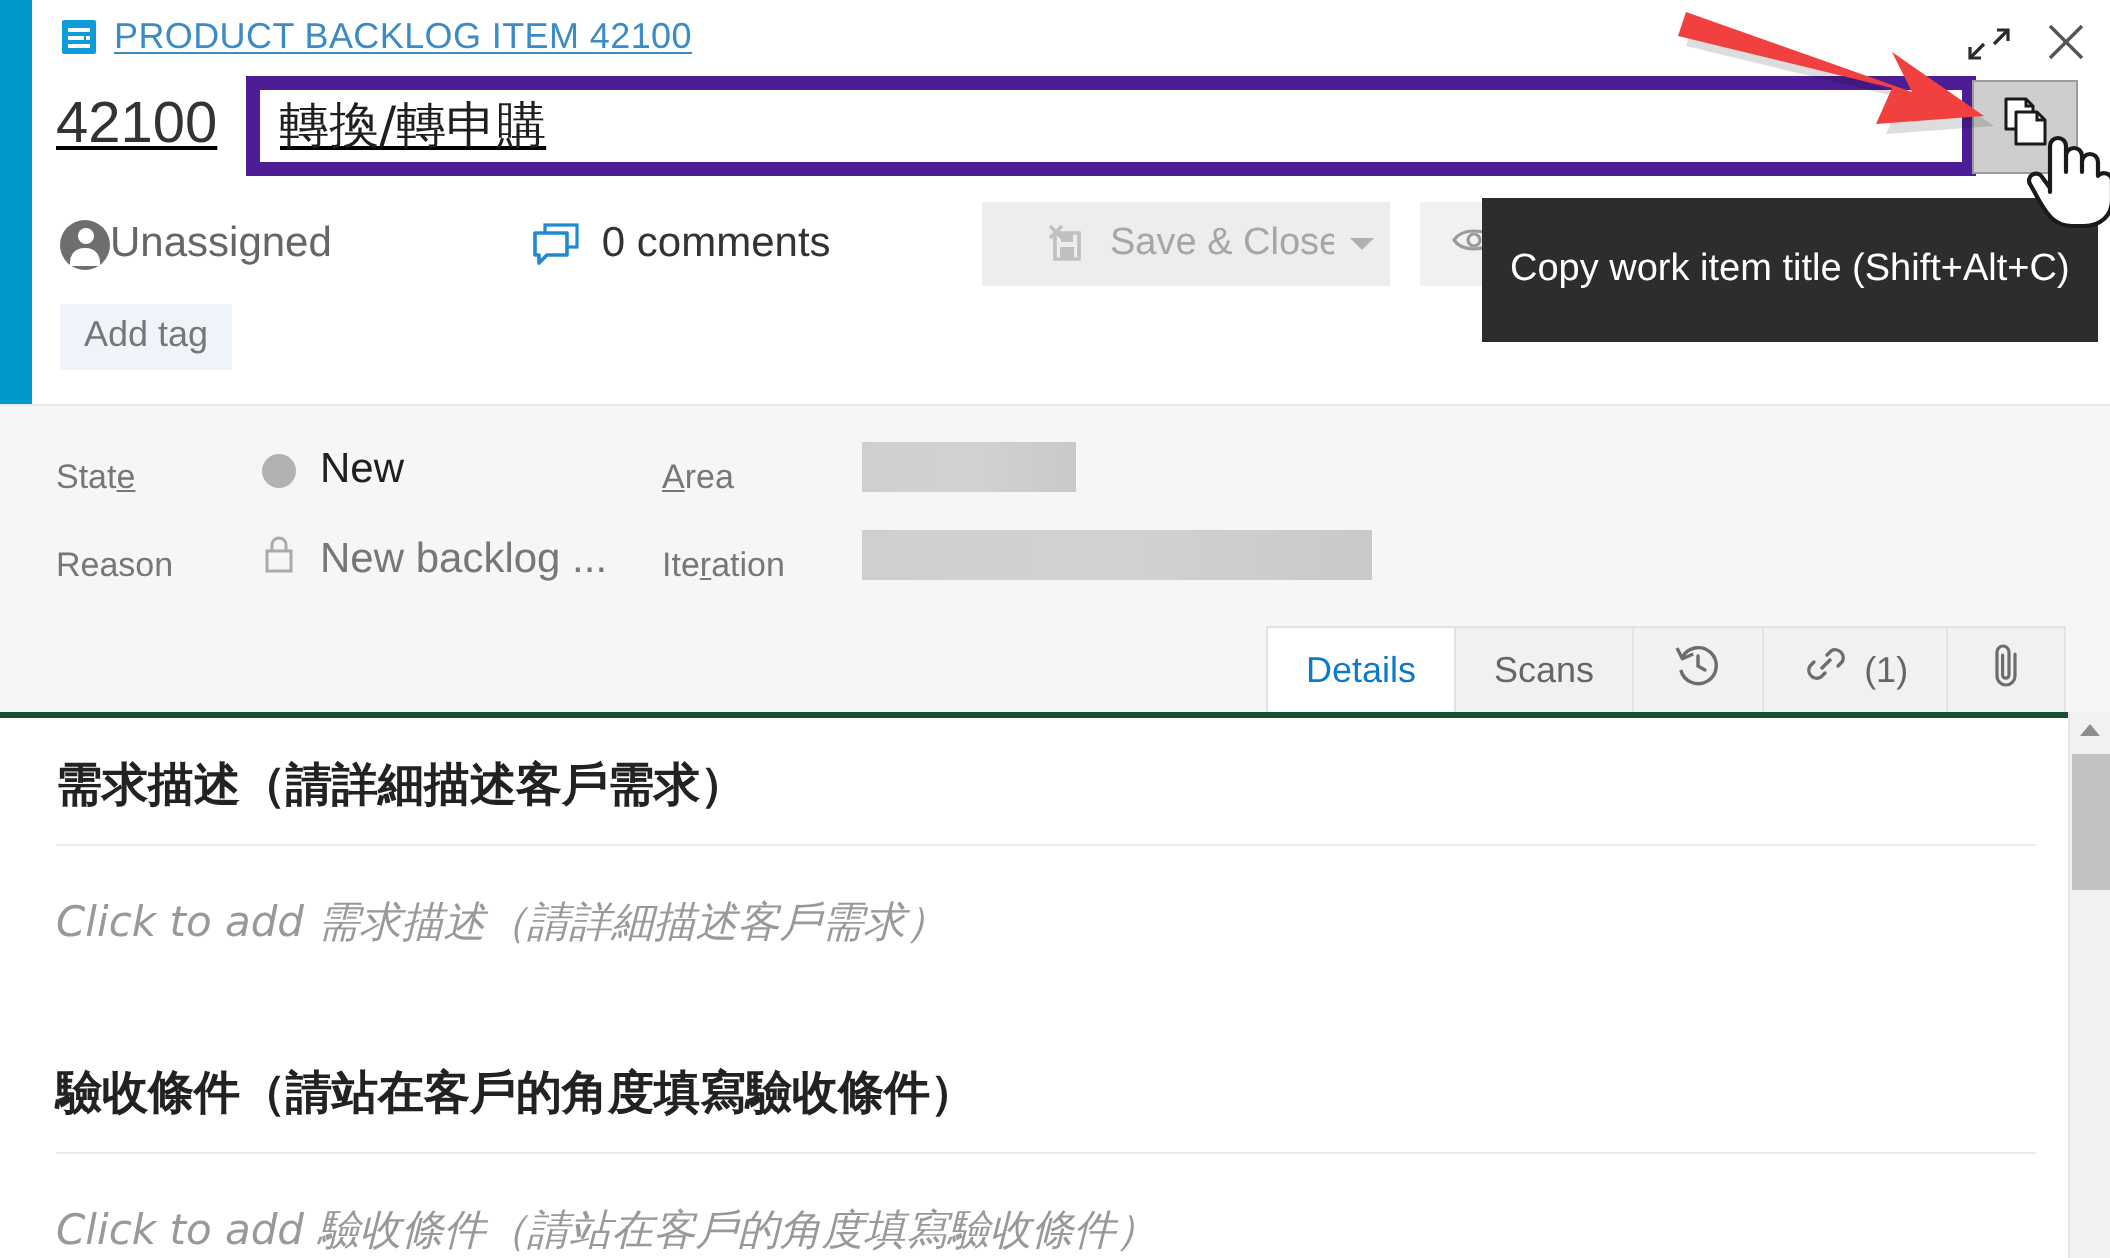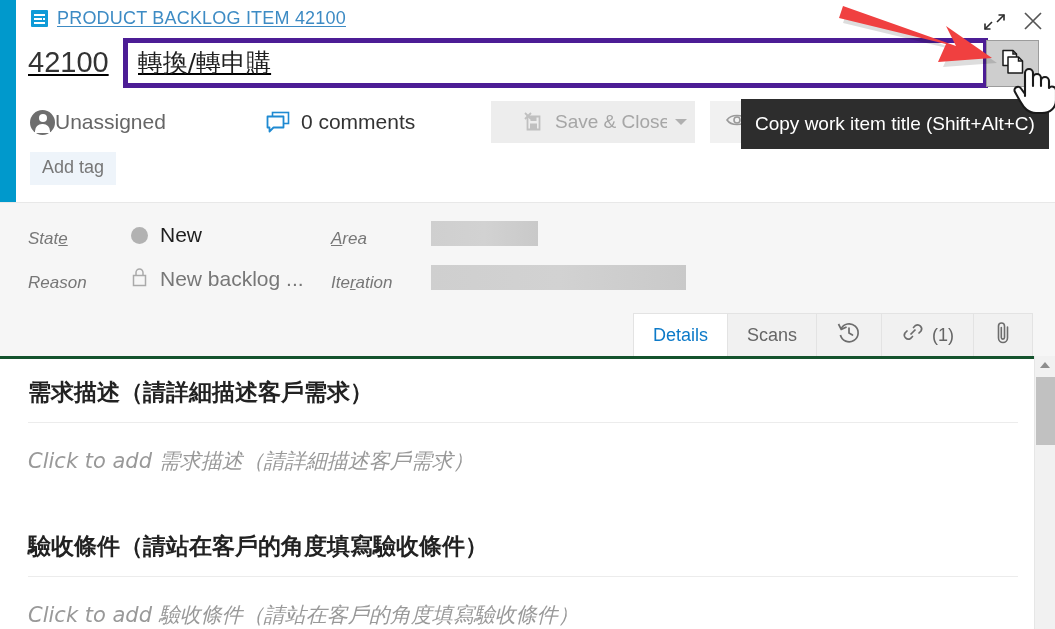--- a/index.html
+++ b/index.html
@@ -83,21 +83,21 @@
   .wi-id {
     font-size: 29px;
     color: #333333;
     font-weight: 400;
     line-height: 48px;
     padding-right: 14px;
     white-space: nowrap;
   }
   .title-input {
     flex: 1;
-    border: 5px solid #4c1d95;
+    border: 7px solid #4c1d95;
     background: #ffffff;
     font-size: 25px;
     color: #1f1f1f;
     font-family: "DejaVu Sans", "Liberation Sans", sans-serif;
     padding: 2px 10px 4px 10px;
     outline: none;
     box-sizing: border-box;
     height: 50px;
   }
 
@@ -269,21 +269,20 @@
     width: 1055px;
     height: 153px;
     background: #f6f6f6;
     border-top: 1px solid #e8e8e8;
   }
   .field-label {
     position: absolute;
     font-size: 17px;
     color: #777777;
     white-space: nowrap;
-    font-style: italic;
   }
   .field-label u { text-decoration: underline; }
   .field-value {
     position: absolute;
     display: flex;
     align-items: center;
     gap: 12px;
     cursor: pointer;
   }
   .state-dot {
@@ -403,21 +402,21 @@
   
   .tooltip {
     position: absolute;
     left: 741px; top: 99px;
     height: 40px;
     background: #2d2d2d;
     color: #ffffff;
     font-size: 19px;
     display: flex;
     align-items: center;
-    padding: 5px 14px;
+    padding: 16px 14px;
     white-space: nowrap;
     z-index: 40;
   }
 
   
   .annot-arrow {
     position: absolute;
     left: 838px; top: 2px;
     z-index: 50;
     pointer-events: none;

